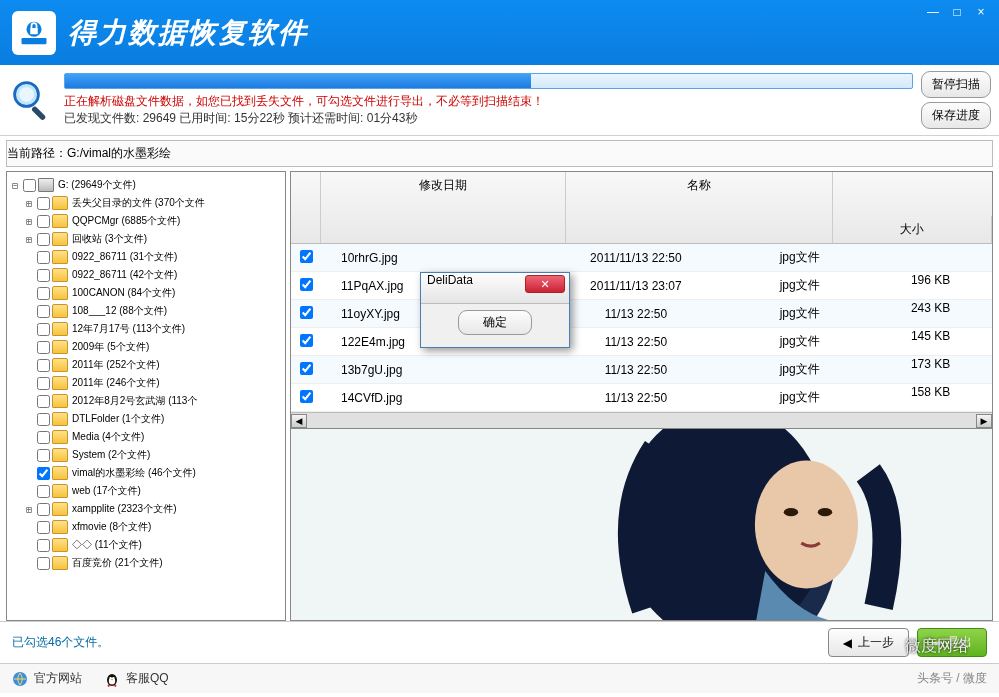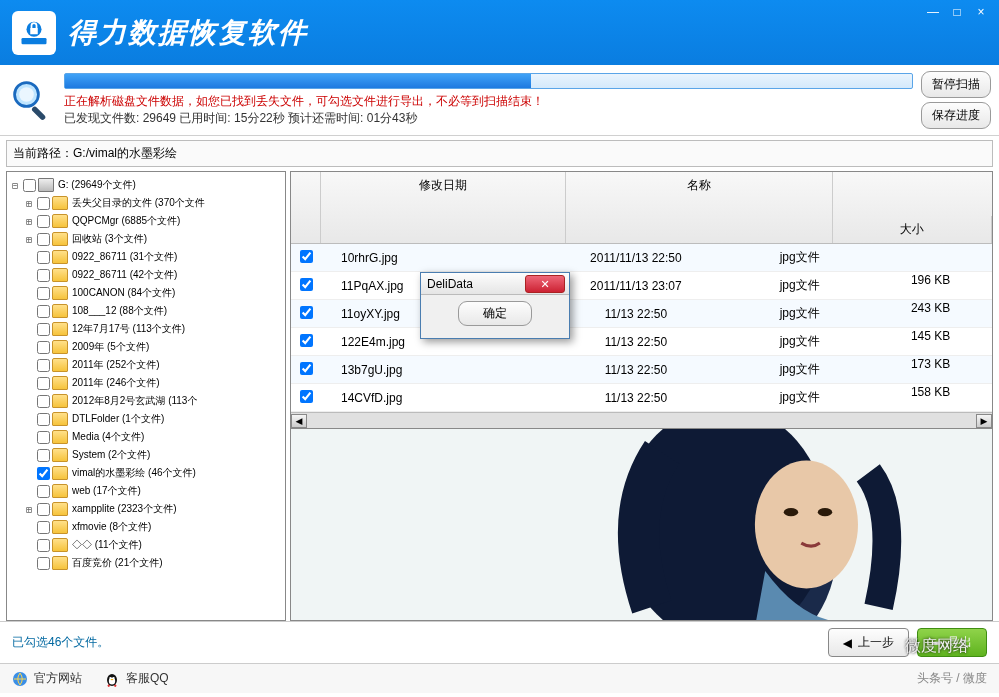--- a/index.html
+++ b/index.html
@@ -15,21 +15,21 @@
 .status-row { display: flex; align-items: center; padding: 6px 8px; border-bottom: 1px solid #d0d0d0; gap: 8px; }
 .mag-icon { width: 48px; height: 48px; display:flex; align-items:center; justify-content:center; }
 .status-mid { flex: 1; }
 .progress-out { height: 16px; border: 1px solid #5aa5e8; background: linear-gradient(#eaf4fd,#d4e9fb); border-radius: 2px; position: relative; margin-bottom: 4px; }
 .progress-in { height: 100%; background: linear-gradient(#3fa2f7,#1e7ae0); width: 55%; }
 .status-text { color: #c00; font-size: 12px; }
 .status-text2 { color: #333; font-size: 12px; }
 .side-btns { display:flex; flex-direction:column; gap:4px; }
 .btn { background: linear-gradient(#fdfdfd,#e8e8e8); border:1px solid #9a9a9a; border-radius:9px; padding:4px 10px; cursor:pointer; white-space:nowrap;font-family:Liberation Mono, monospace; }
 
-.path-row { border:1px solid #bcbcbc; margin:4px 6px 0; padding:4px 6px; font-size:12px; background:#fafafa; }
+.path-row { border:1px solid #bcbcbc; margin:4px 6px 0; padding:4px 0; font-size:12px; background:#fafafa; }
 
 .main { display:flex; margin:4px 6px 0; gap:4px; height: 450px; }
 .tree-panel { width: 280px; border:1px solid #888; background:#fff; overflow:auto; padding:4px 2px; }
 .tree-item { display:flex; align-items:center; white-space:nowrap; height:18px; padding:1px 0; }
 .tree-exp { width:12px; text-align:center; color:#666; cursor:pointer; font-size:10px; font-family:monospace; }
 .tree-chk { width:13px; height:13px; margin:0 2px; }
 .tree-folder { width:16px; height:14px; background:linear-gradient(#ffe08a,#f6c33b); border:1px solid #c8932a; border-radius:2px 2px 1px 1px; margin-right:4px; }
 .tree-drive { width:16px; height:14px; background:linear-gradient(#eee,#bbb); border:1px solid #777; border-radius:1px; margin-right:4px; }
 .tree-label { font-size:10px; }
 .ind1 { margin-left: 14px; }
@@ -44,21 +44,21 @@
 .gc { padding:2px 4px; font-size:12px; overflow:hidden; }
 .gc.c-chk{text-align:center;} .gc.c-name{text-align:left;padding-left:20px;}
 .hscroll { height:16px; background:#e0e0e0; border-top:1px solid #bbb; display:flex; align-items:center; }
 .hscroll-arrow{width:16px;height:14px;background:linear-gradient(#f5f5f5,#ccc);border:1px solid #888;display:flex;align-items:center;justify-content:center;font-size:9px;}
 .hscroll-track{flex:1;}
 
 .preview { flex:1; background:#e8f2f8; border-top:1px solid #888; position:relative; overflow:hidden; display:flex; align-items:center; justify-content:center; }
 .preview svg{ width:100%; height:100%; }
 
 .dialog { position:absolute; left:420px; top:272px; width:150px; background:#f0f0f0; border:1px solid #4a7db0; box-shadow:3px 3px 8px rgba(0,0,0,0.4); z-index:100; }
-.dlg-title { height:22px; background:linear-gradient(#fdfdfd,#e5e5e5); display:flex; align-items:center; padding:0 6px; border-bottom:1px solid #bbb; position:relative; font-size:12px; }
+.dlg-title { height:31px; background:linear-gradient(#fdfdfd,#e5e5e5); display:flex; padding:0 6px; border-bottom:1px solid #bbb; position:relative; font-size:12px; }
 .dlg-close { position:absolute; right:4px; top:2px; width:40px; height:18px; background:linear-gradient(#e67,#c23); border-radius:3px; color:#fff; display:flex; align-items:center; justify-content:center; font-size:11px; cursor:pointer; border:1px solid #a22; }
 .dlg-body { padding:14px 12px 10px; font-size:12px; min-height:60px; }
 .dlg-btns { text-align:center; padding:6px 0 12px; }
 .dlg-btns .btn { padding:3px 24px; }
 
 .footer1 { display:flex; align-items:center; padding:6px 12px; border-top:1px solid #ccc; }
 .sel-text { color:#0369a1; flex:1; }
 .nav-btn { background:linear-gradient(#fdfdfd,#e8e8e8); border:1px solid #888; border-radius:4px; padding:5px 14px; margin-left:8px; cursor:pointer; display:flex; align-items:center; gap:6px; }
 .export-btn { background:linear-gradient(#8fd34a,#5fb31f); color:#fff; border:1px solid #3f8e12; }
 .footer2 { display:flex; align-items:center; padding:6px 12px; border-top:1px solid #ccc; background:#f7f7f7; gap:6px; }

